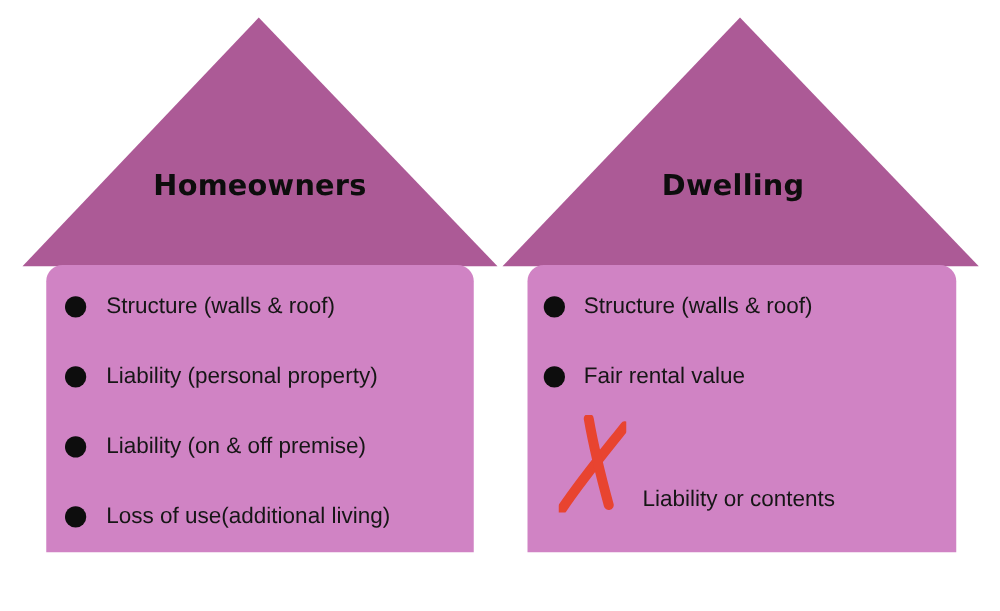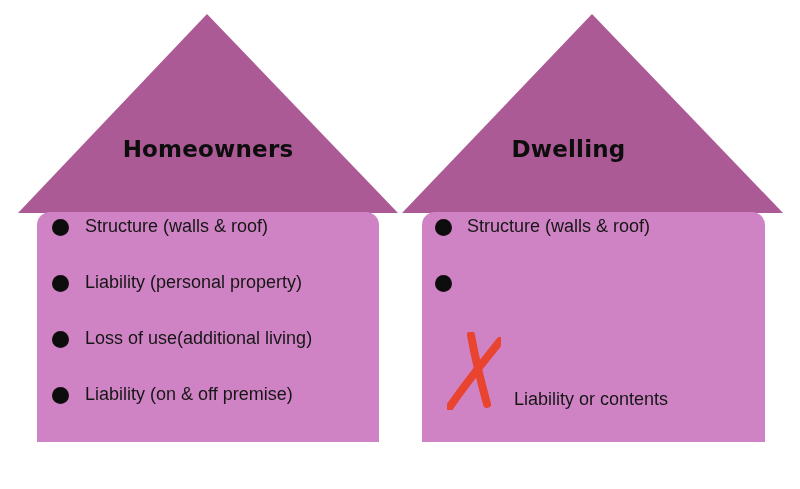--- a/index.html
+++ b/index.html
@@ -31,36 +31,37 @@
     position: absolute;
     top: 136px;
     text-align: center;
     font-family: "DejaVu Sans", sans-serif;
     font-size: 23px;
     font-weight: 700;
     letter-spacing: 0.2px;
     color: var(--title-text);
   }
   .title-left  { left: 18px;  width: 380px; }
-  .title-right { left: 378px; width: 381px; }
+  .title-right { left: 396px; width: 381px; }
   .house-body {
     position: absolute;
     top: 212px;
     height: 258px;
     background: var(--body);
     border-radius: 13px;
   }
   .body-left  { left: 37px;  width: 342px; }
   .body-right { left: 422px; width: 343px; }
   .item-list { padding-top: 4px; }
   .body-left  .item-list { padding-left: 15px; }
   .body-right .item-list { padding-left: 13px; }
   .item {
     height: 56px;
     display: flex;
+    align-items: center;
   }
   .bullet {
     width: 17px; height: 17px;
     border-radius: 50%;
     background: var(--bullet);
     flex: 0 0 17px;
     margin-right: 16px;
     margin-top: 3px;
   }
   .body-right .bullet { margin-right: 15px; }
@@ -106,39 +107,40 @@
       <div class="item">
         <span class="bullet"></span>
         <span class="item-text">Structure (walls &amp; roof)</span>
       </div>
       <div class="item">
         <span class="bullet"></span>
         <span class="item-text">Liability (personal property)</span>
       </div>
       <div class="item">
         <span class="bullet"></span>
-        <span class="item-text">Loss of use(additional living)</span>
+        <span class="item-text">Liability (on &amp; off premise)</span>
       </div>
       <div class="item">
         <span class="bullet"></span>
-        <span class="item-text">Liability (on &amp; off premise)</span>
+        <span class="item-text">Loss of use(additional living)</span>
       </div>
     </div>
   </div>
 
   <div class="house-title title-right">Dwelling</div>
 
   <div class="house-body body-right">
     <div class="item-list">
       <div class="item">
         <span class="bullet"></span>
         <span class="item-text">Structure (walls &amp; roof)</span>
       </div>
       <div class="item">
         <span class="bullet"></span>
+        <span class="item-text">Fair rental value</span>
       </div>
     </div>
 
     <div class="excluded-row">
       <svg class="x-mark" viewBox="0 0 54 78" aria-hidden="true">
         <path d="M 53 9 C 38 28, 18 52, 2 76" fill="none" stroke="currentColor" stroke-width="8" stroke-linecap="round"></path>
         <path d="M 24 3 C 28 26, 34 50, 40 72" fill="none" stroke="currentColor" stroke-width="8" stroke-linecap="round"></path>
       </svg>
       <span class="excluded-label">Liability or contents</span>
     </div>

